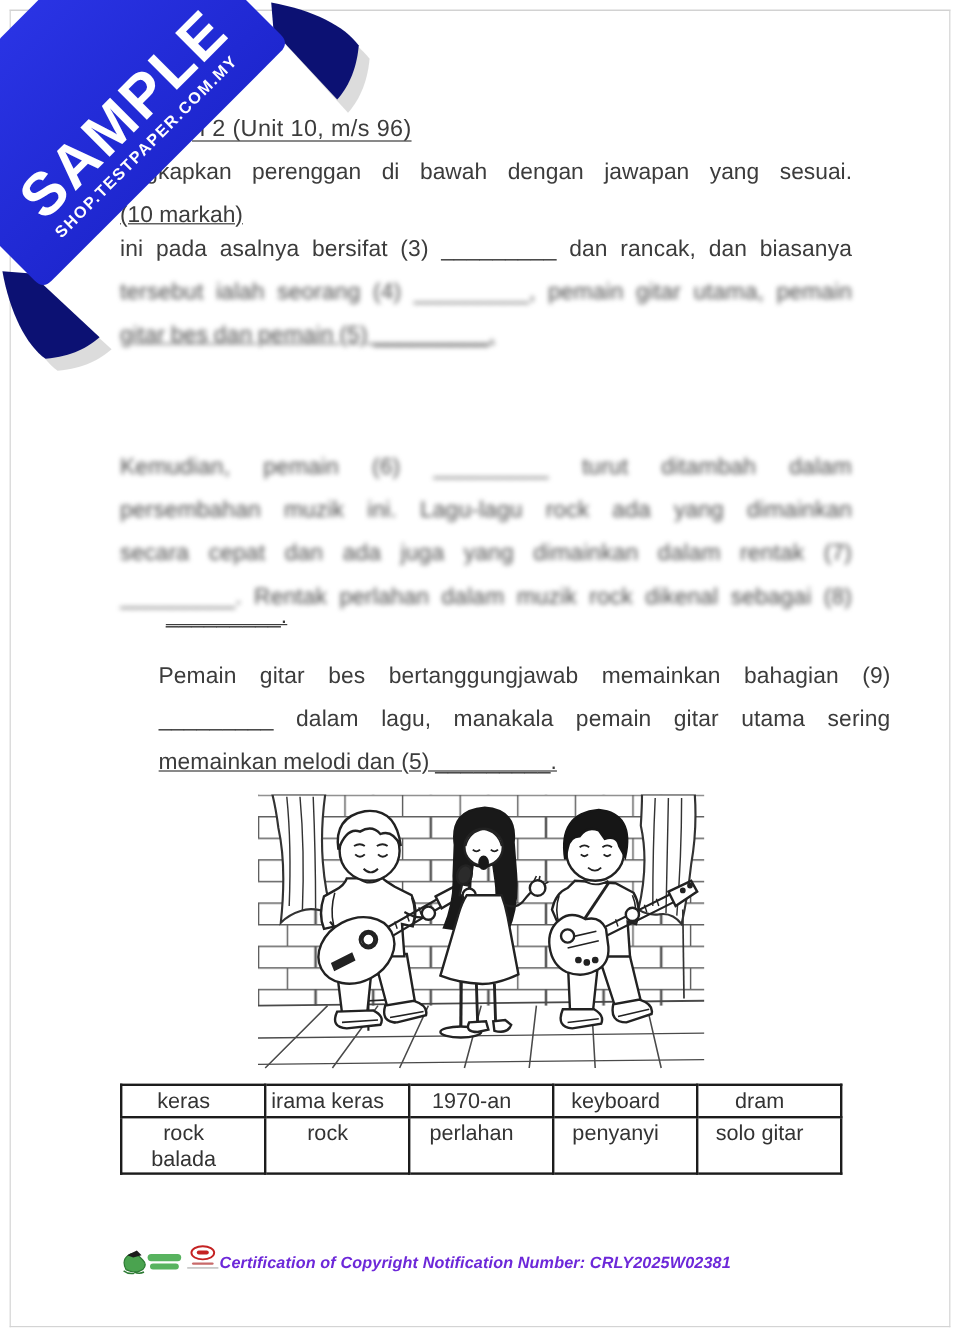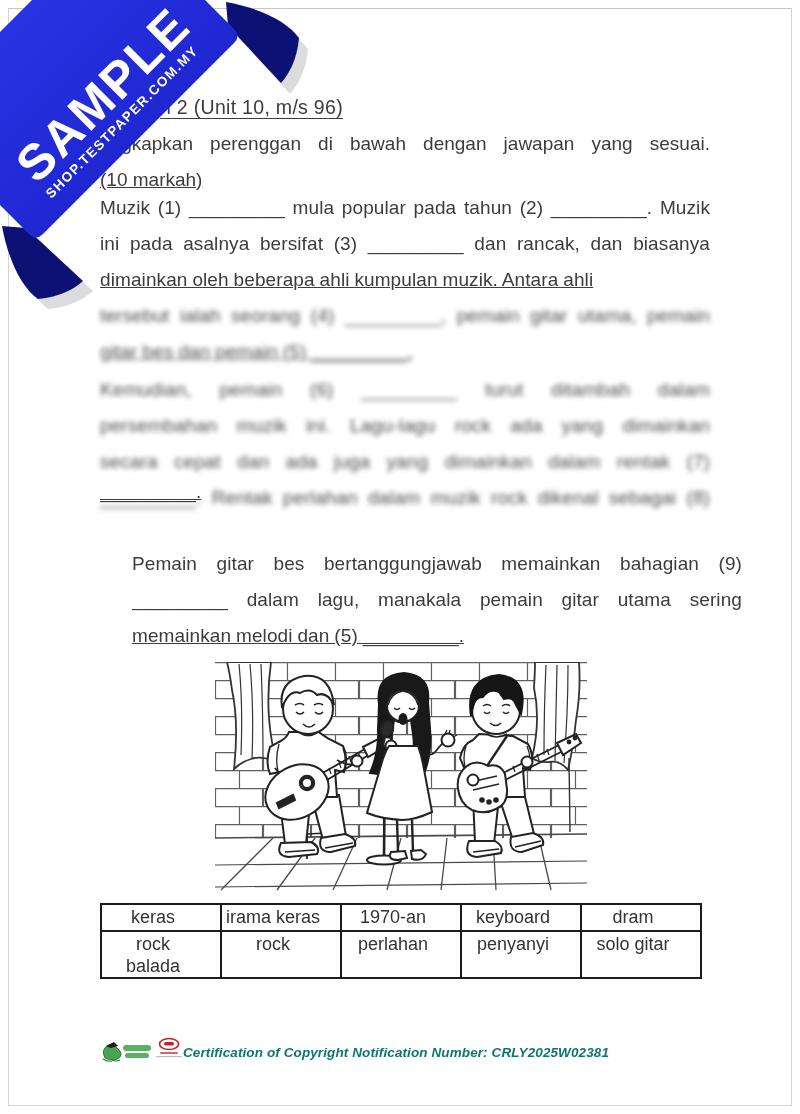--- a/index.html
+++ b/index.html
@@ -9,52 +9,50 @@
   .ribbon{position:absolute;left:0;top:0;width:420px;height:420px;pointer-events:none;}
 
   .doc-title{position:absolute;left:160px;top:96px;font-size:19.5px;letter-spacing:.3px;
              color:#3c3c3c;text-decoration:underline;text-underline-offset:4px;white-space:nowrap;}
   .instr{position:absolute;left:100px;top:126px;width:610px;font-size:19px;line-height:36px;color:#3c3c3c;}
   .para{position:absolute;left:100px;width:610px;font-size:19px;color:#3c3c3c;
         letter-spacing:.1px;word-spacing:-.5px;}
   .ln{height:36px;line-height:36px;overflow:hidden;text-align:justify;text-align-last:justify;}
   .ln.left{text-align-last:left;text-decoration:underline;}
   .blur{filter:blur(2.4px);color:#4d4d4d;}
-  .p1{top:190px;} .p2{top:372px;} .p2tail{top:474px;} .p3{top:546px;margin-left:32px;}
+  .p1{top:190px;} .p2{top:372px;} .p2tail{top:496px;margin-left:38px;} .p3{top:546px;margin-left:32px;}
 
   .illus{position:absolute;left:215px;top:662px;width:372px;height:230px;}
   .illus svg{display:block;}
 
   table.answers{position:absolute;left:100px;top:903px;width:602px;border-collapse:collapse;
                 table-layout:fixed;font-size:18px;color:#333;}
   table.answers td{border:2px solid #1c1c1c;text-align:center;vertical-align:top;
                    padding:1px 18px 0 2px;white-space:pre-line;line-height:22px;}
   tr.r1 td{height:24px;} tr.r2 td{height:44px;}
 
   .footer-logos{position:absolute;left:97px;top:1036px;}
   .copyright{position:absolute;left:183px;top:1045px;font-size:13.5px;font-style:italic;
-             font-weight:600;color:#0f766e;letter-spacing:.1px;}
+             font-weight:600;color:#6d28d9;letter-spacing:.1px;}
 </style>
 </head>
 <body>
 
 <div class="page">
   <div class="frame"></div>
 
   <div class="doc-title">n 2 (Unit 10, m/s 96)</div>
 
   <div class="instr">
     <div class="ln">engkapkan perenggan di bawah dengan jawapan yang sesuai.</div>
     <div class="ln left">(10 markah)</div>
   </div>
 
   <div class="para p1">
-    <div class="ln">Muzik (1) _________ mula popular pada tahun (2) _________. Muzik</div>
     <div class="ln">ini pada asalnya bersifat (3) _________ dan rancak, dan biasanya</div>
-    <div class="ln left">dimainkan oleh beberapa ahli kumpulan muzik. Antara ahli</div>
     <div class="ln blur">tersebut ialah seorang (4) _________, pemain gitar utama, pemain</div>
     <div class="ln left blur">gitar bes dan pemain (5) _________.</div>
   </div>
 
   <div class="para p2">
     <div class="ln blur">Kemudian, pemain (6) _________ turut ditambah dalam</div>
     <div class="ln blur">persembahan muzik ini. Lagu-lagu rock ada yang dimainkan</div>
     <div class="ln blur">secara cepat dan ada juga yang dimainkan dalam rentak (7)</div>
     <div class="ln blur">_________. Rentak perlahan dalam muzik rock dikenal sebagai (8)</div>
   </div>

